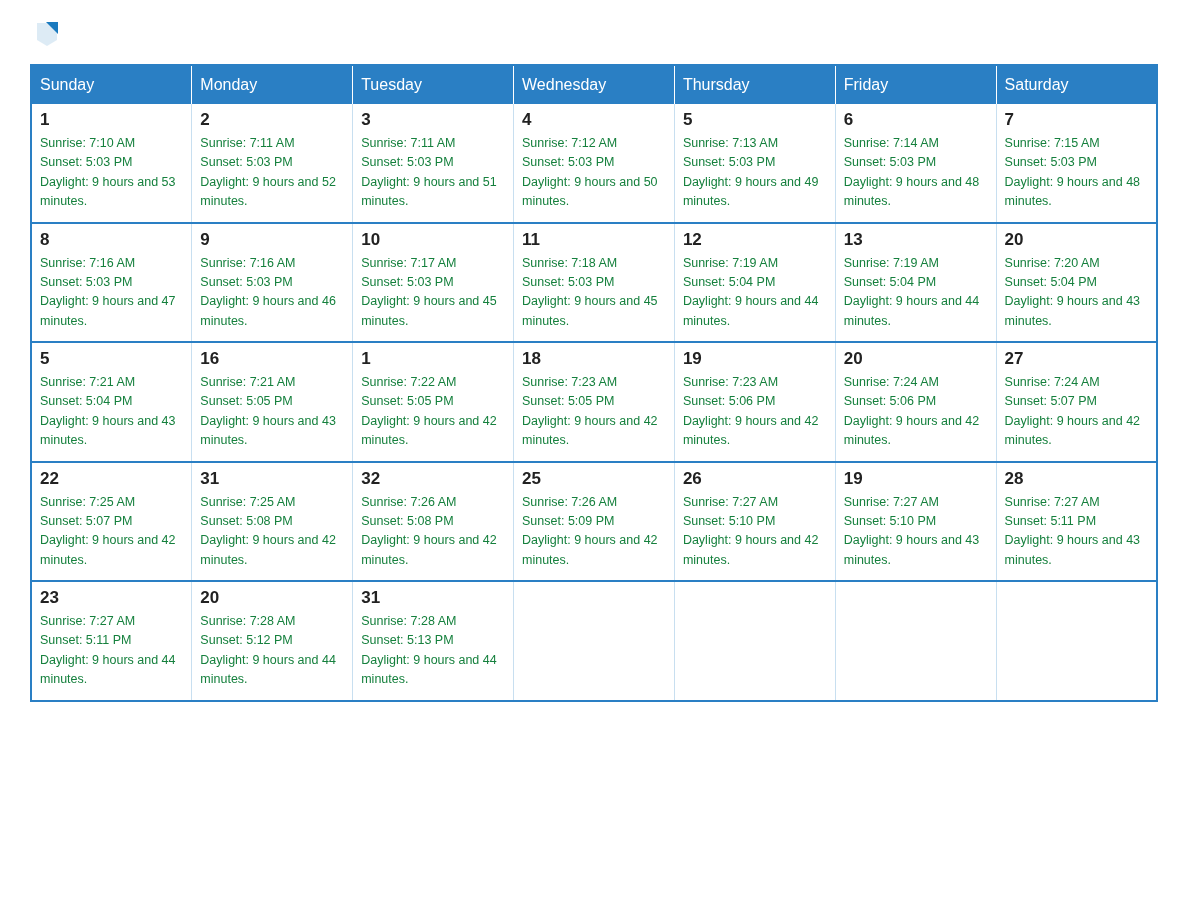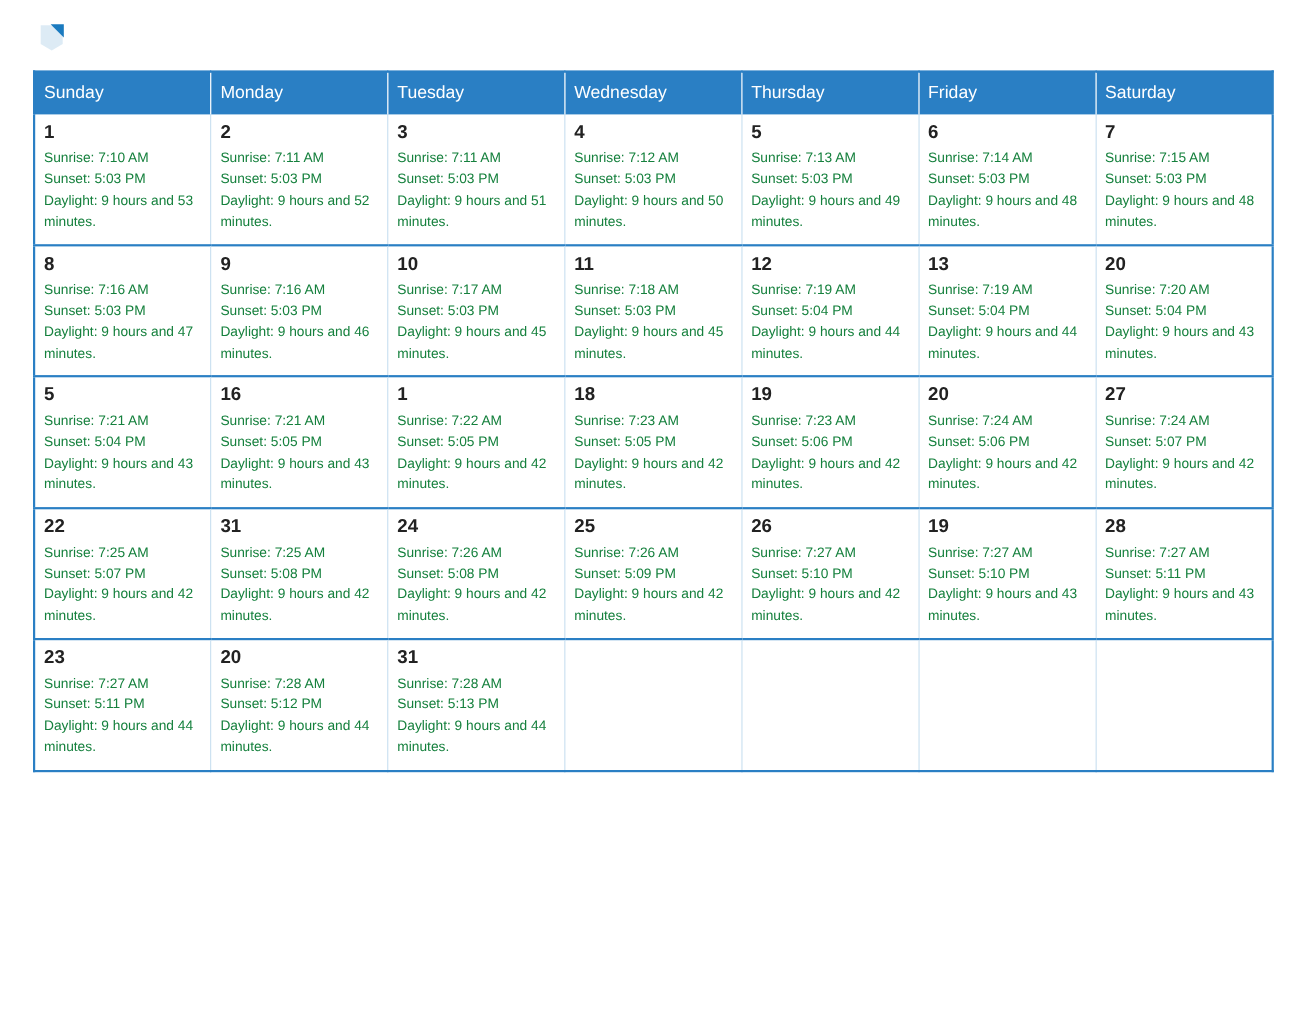--- a/index.html
+++ b/index.html
@@ -226,21 +226,21 @@
       <tr>
         <td>
         <span class="day-number">22</span>
         <span class="day-info">Sunrise: 7:25 AM<br>Sunset: 5:07 PM<br>Daylight: 9 hours and 42 minutes.</span>
       </td>
         <td>
         <span class="day-number">31</span>
         <span class="day-info">Sunrise: 7:25 AM<br>Sunset: 5:08 PM<br>Daylight: 9 hours and 42 minutes.</span>
       </td>
         <td>
-        <span class="day-number">24</span>
+        <span class="day-number">32</span>
         <span class="day-info">Sunrise: 7:26 AM<br>Sunset: 5:08 PM<br>Daylight: 9 hours and 42 minutes.</span>
       </td>
         <td>
         <span class="day-number">25</span>
         <span class="day-info">Sunrise: 7:26 AM<br>Sunset: 5:09 PM<br>Daylight: 9 hours and 42 minutes.</span>
       </td>
         <td>
         <span class="day-number">26</span>
         <span class="day-info">Sunrise: 7:27 AM<br>Sunset: 5:10 PM<br>Daylight: 9 hours and 42 minutes.</span>
       </td>

